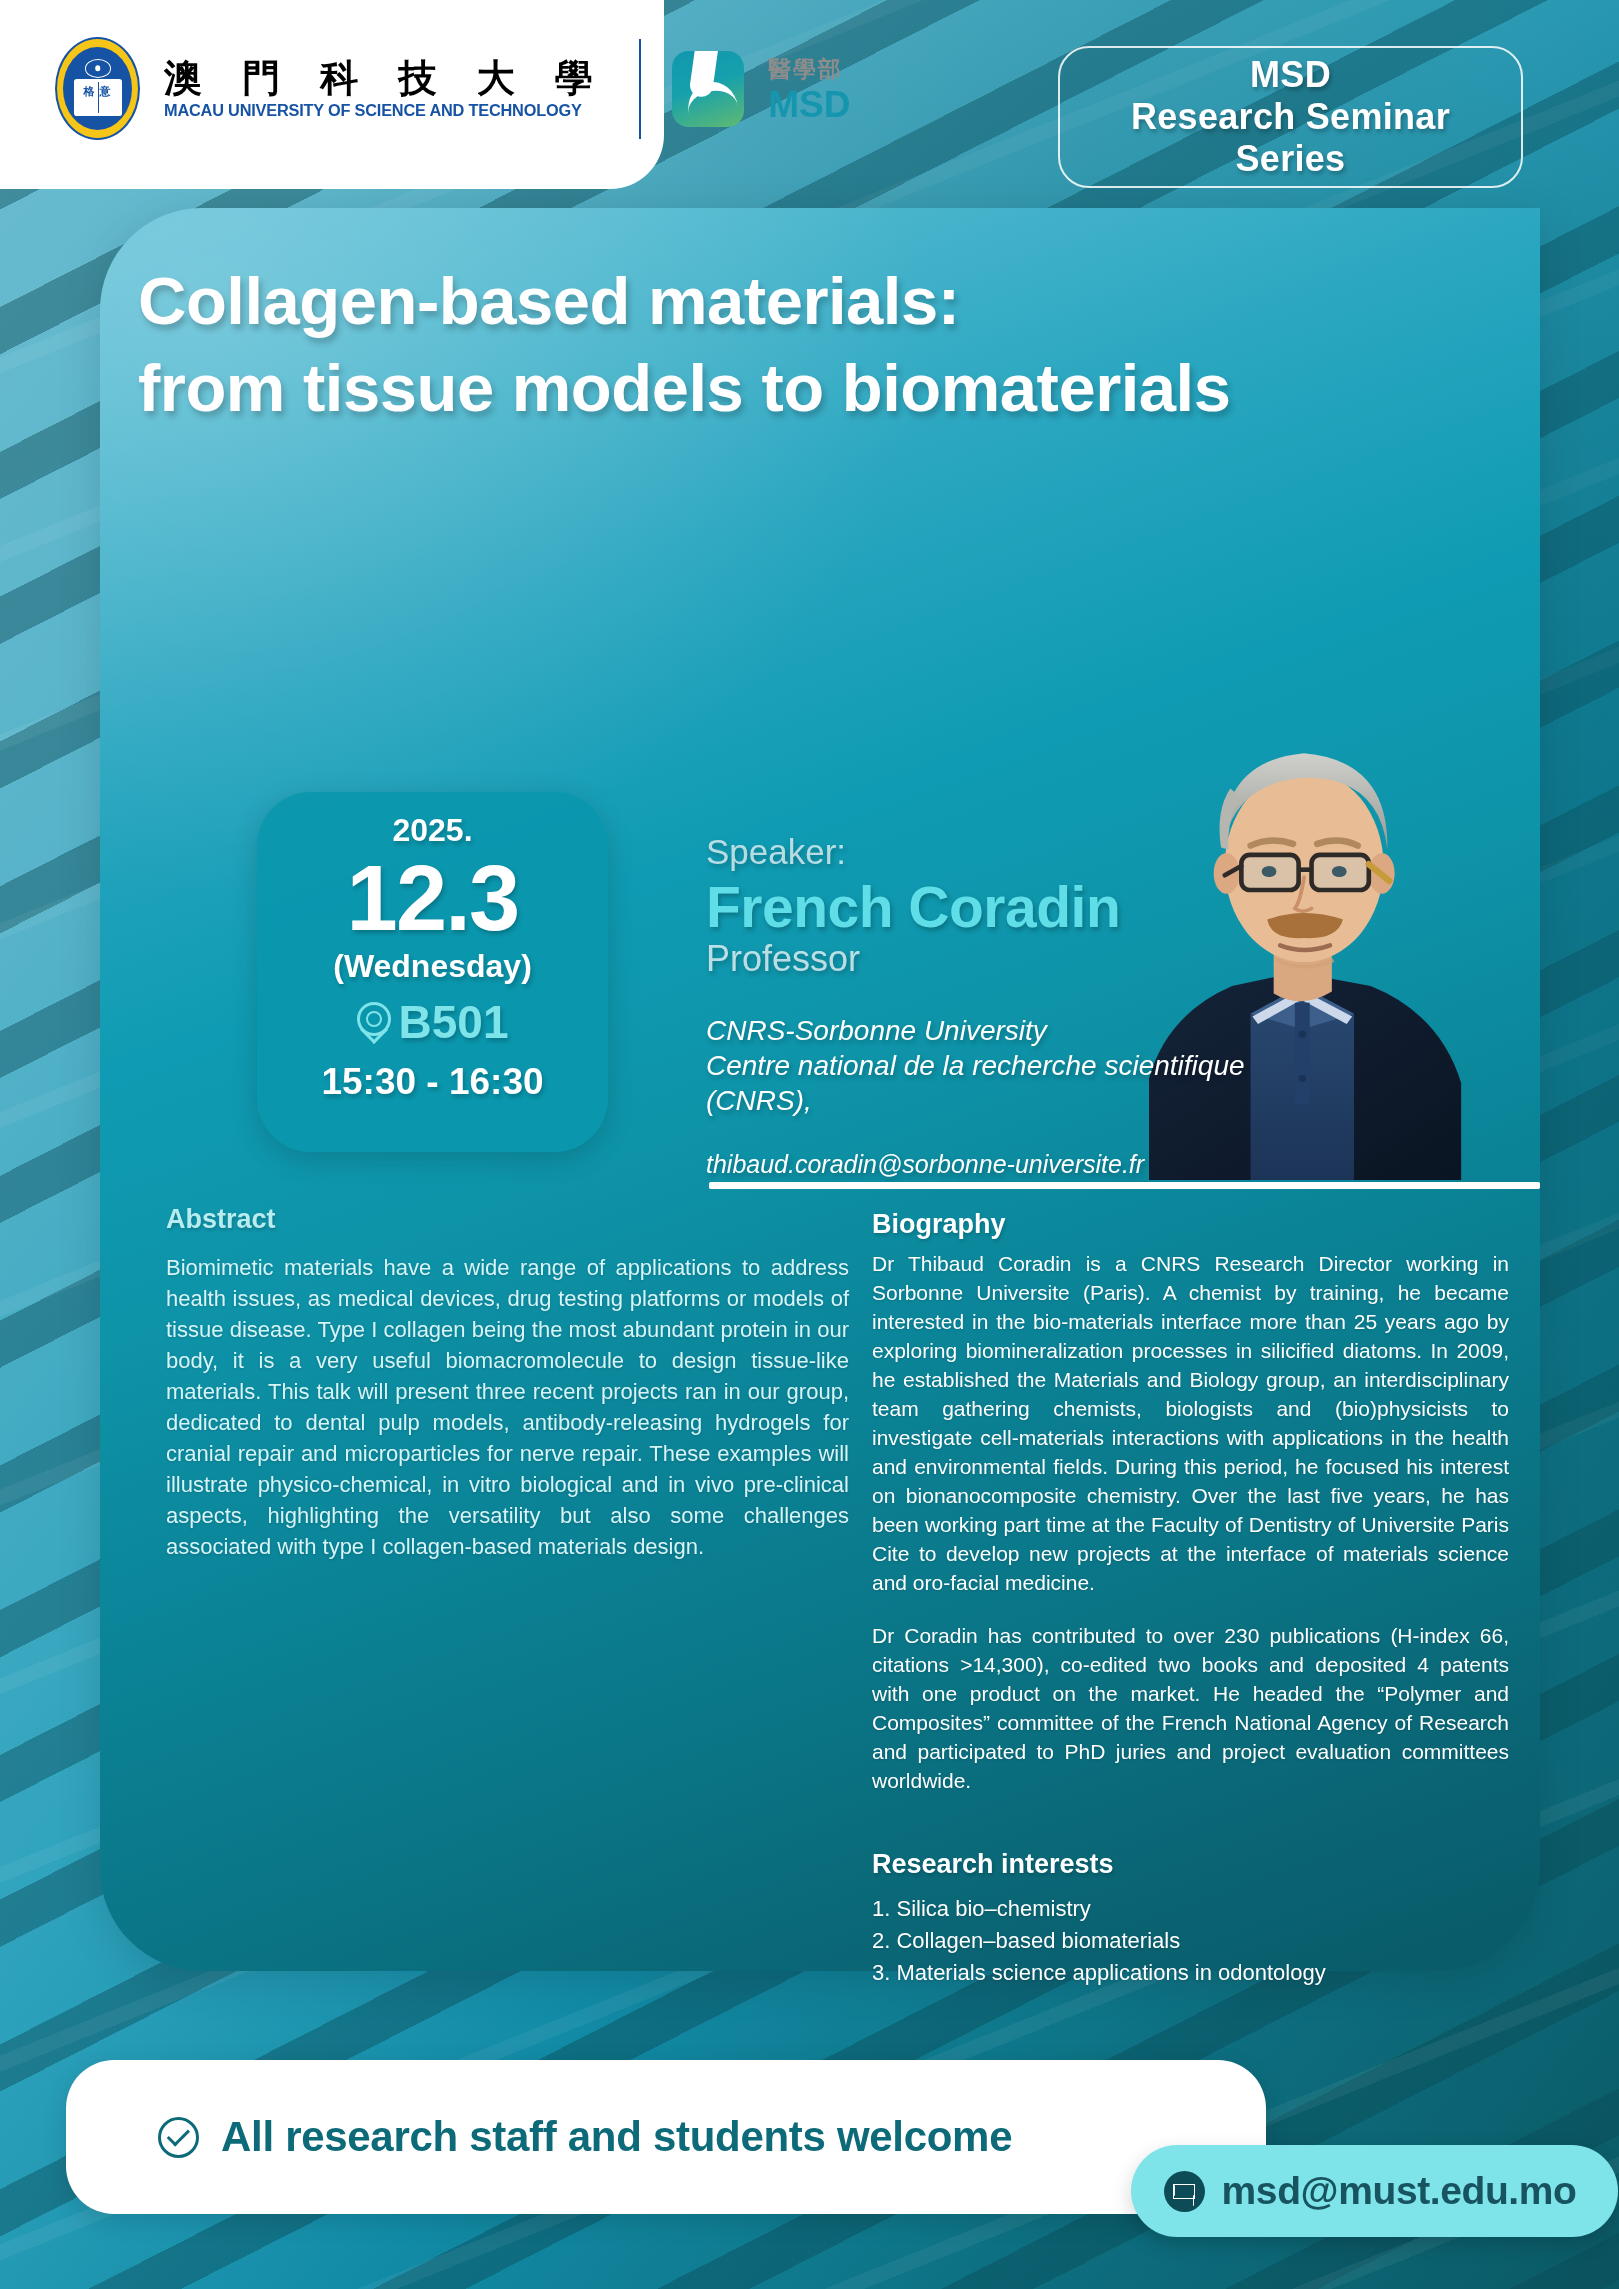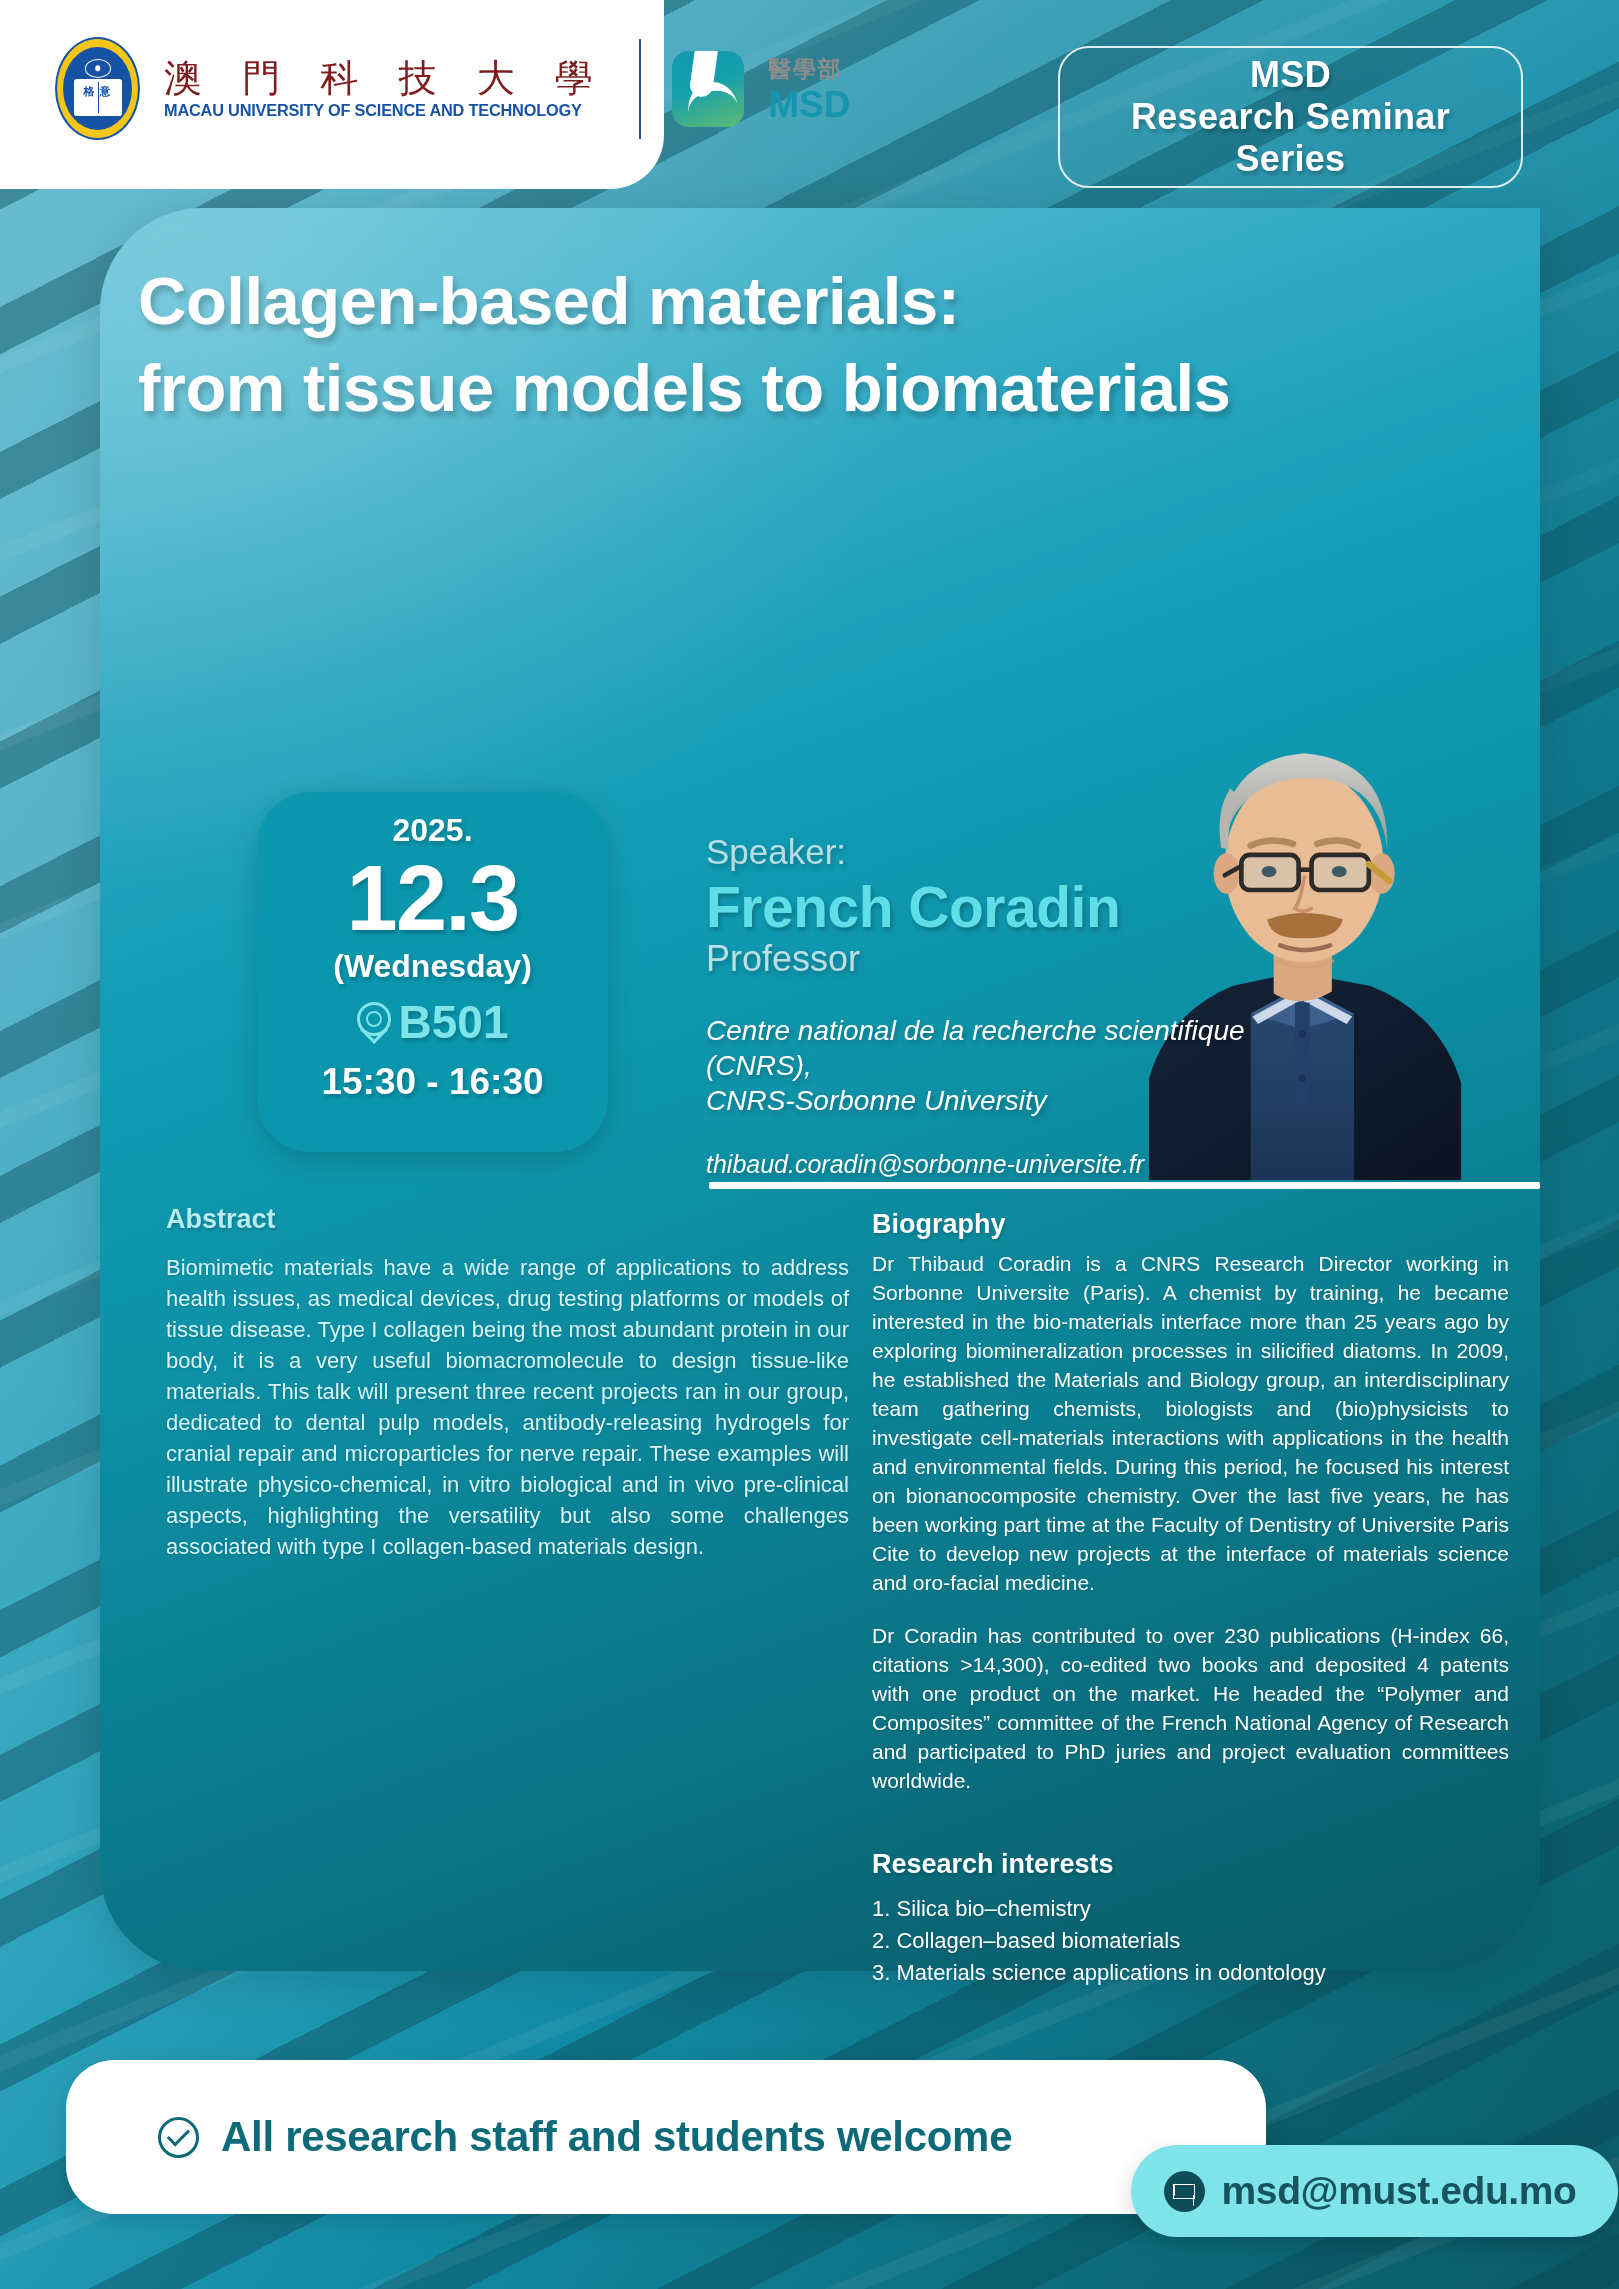--- a/index.html
+++ b/index.html
@@ -81,21 +81,21 @@
   .must-seal .atom:after{
     content:"";position:absolute;left:50%;top:50%;transform:translate(-50%,-50%);
     width:5.5px;height:5.5px;background:#fff;border-radius:50%;
   }
   .must-seal .cn{
     position:absolute;left:0;right:0;top:48px;
     text-align:center;color:#1753a4;font-size:11px;font-weight:bold;
     line-height:13px;letter-spacing:0.9px;
   }
   .must-wordmark .cn{
-    font-size:38px;letter-spacing:14.8px;color:#7f1d1d;font-weight:normal;
+    font-size:38px;letter-spacing:14.8px;color:#000000;font-weight:bold;
     line-height:42px;white-space:nowrap;
   }
   .must-wordmark .en{
     font-size:16px;color:#1753a4;font-weight:bold;letter-spacing:-0.2px;
     white-space:nowrap;margin-top:3.7px;
     transform:scaleX(1.02);transform-origin:left center;
   }
   .logo-div{
     width:1.8px;height:100px;background:#1753a4;margin:0 7.4px;
   }
@@ -431,22 +431,22 @@
       <span class="venue">B501</span>
     </div>
     <div class="time">15:30 - 16:30</div>
   </div>
 
   <div class="speaker">
     <div class="lead">Speaker:</div>
     <div class="name">French Coradin</div>
     <div class="role">Professor</div>
     <div class="affil">
+      <div>CNRS-Sorbonne University</div>
       <div>Centre national de la recherche scientifique (CNRS),</div>
-      <div>CNRS-Sorbonne University</div>
     </div>
     <div class="email">thibaud.coradin@sorbonne-universite.fr</div>
   </div>
 
   <div class="divider"></div>
 
   <div class="col-abstract">
     <div class="sec-title-abs">Abstract</div>
     <div class="body-abs">Biomimetic materials have a wide range of applications to address health issues, as medical devices, drug testing platforms or models of tissue disease. Type I collagen being the most abundant protein in our body, it is a very useful biomacromolecule to design tissue-like materials. This talk will present three recent projects ran in our group, dedicated to dental pulp models, antibody-releasing hydrogels for cranial repair and microparticles for nerve repair. These examples will illustrate physico-chemical, in vitro biological and in vivo pre-clinical aspects, highlighting the versatility but also some challenges associated with type I collagen-based materials design.</div>
   </div>

